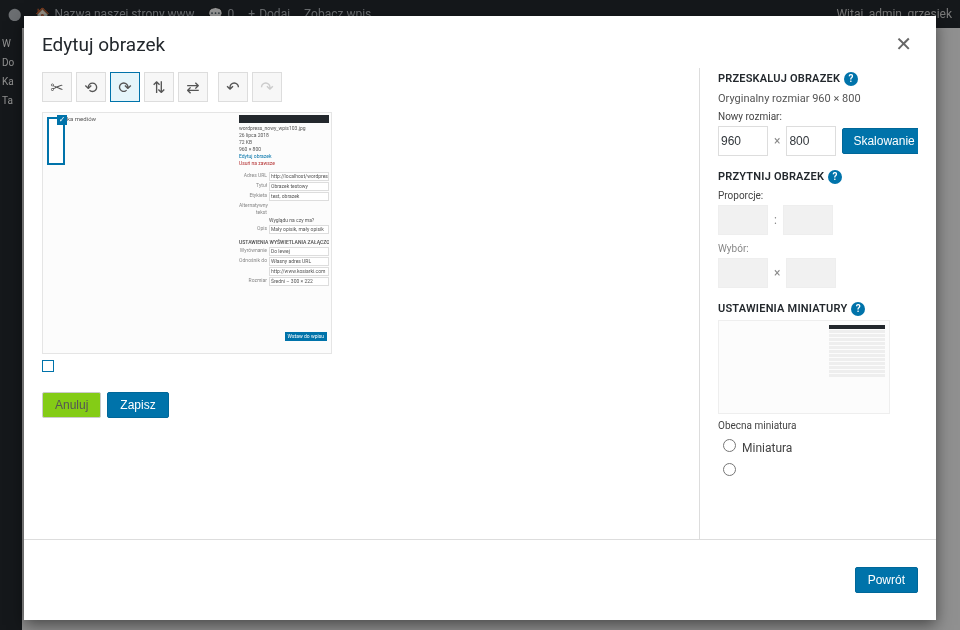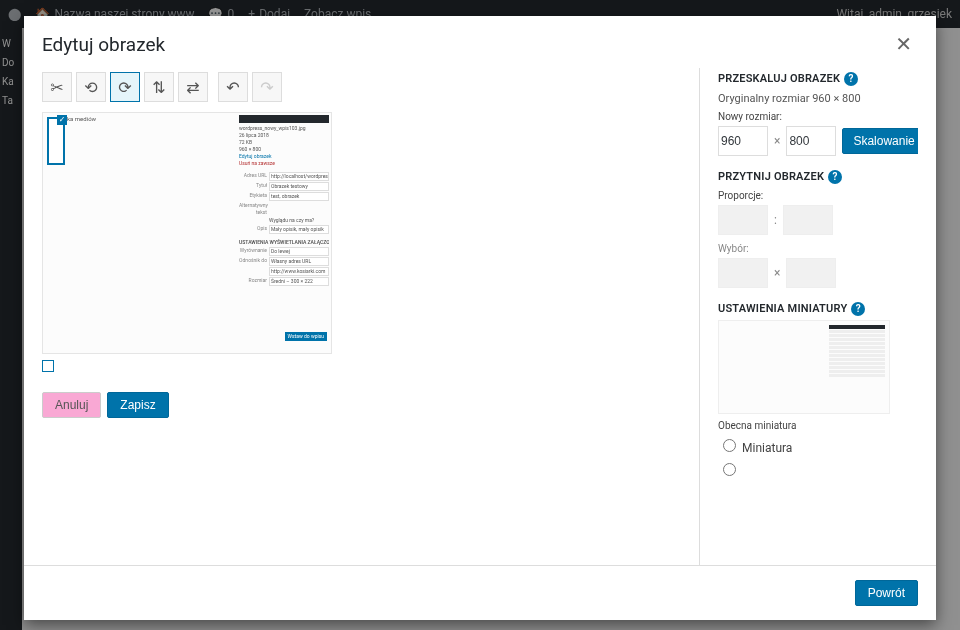--- a/index.html
+++ b/index.html
@@ -37,41 +37,41 @@
 .imgwrap .right-panel .row{display:flex;margin:1px 0;gap:2px}
 .imgwrap .right-panel .lbl{width:28px;text-align:right;color:#888}
 .imgwrap .right-panel .val{flex:1;background:#fff;border:1px solid #ddd;padding:0 1px;color:#555;white-space:nowrap;overflow:hidden}
 .imgwrap .right-panel .plain{flex:1;color:#555;white-space:nowrap;overflow:hidden}
 .imgwrap .right-panel .link{color:#b32d2e}
 .imgwrap .right-panel .bluelink{color:#0073aa}
 .imgwrap .right-panel .btnblue{background:#0073aa;color:#fff;padding:1px 3px;font-size:5px;position:absolute;bottom:2px;right:2px}
 .sizer{width:10px;height:10px;border:1px solid #0073aa;margin-top:6px;background:#fff}
 
 .actions{margin-top:20px;display:flex;gap:6px}
-.btn{border:1px solid #ccc;background:#f9a8d4;color:#555;padding:5px 12px;cursor:pointer;border-radius:2px;font-size:12px}
+.btn{border:1px solid #ccc;background:#84cc16;color:#555;padding:5px 12px;cursor:pointer;border-radius:2px;font-size:12px}
 .btn.primary{background:#0073aa;border-color:#006799;color:#fff}
 
 .side-col h3{font-size:11px;font-weight:600;color:#23282d;text-transform:uppercase;margin:14px 0 4px;letter-spacing:.2px}
 .side-col h3:first-child{margin-top:4px}
 .help-ic{display:inline-block;width:14px;height:14px;border-radius:50%;background:#0073aa;color:#fff;font-size:10px;text-align:center;line-height:14px;margin-left:4px;vertical-align:middle}
 .orig{font-size:11px;color:#555;margin:6px 0}
 .lblrow{font-size:10px;color:#444;margin:6px 0 4px}
 .dimrow{display:flex;align-items:center;gap:6px;margin-bottom:8px}
 .dimrow input{width:44px;height:26px;border:1px solid #ddd;text-align:left;font-size:12px;color:#32373c}
 .dimrow input[disabled]{background:#f1f1f1;color:#aaa}
 .times{color:#888}
 .crop-disabled input{background:#f1f1f1;border:1px solid #eee;color:#aaa}
 .thumbprev{width:170px;height:92px;border:1px solid #eee;margin:4px 0;position:relative;background:#fcfcfc}
 .thumbprev .mini-right{position:absolute;top:4px;right:4px;width:56px;height:82px;font-size:3px;color:#888;line-height:1.3}
 .thumbprev .mini-right .bar{height:4px;background:#23282d;margin-bottom:1px}
 .thumbprev .mini-right .r{height:3px;background:#eee;margin:1px 0}
 .radio-list label{display:block;font-size:12px;margin:5px 0;color:#444;cursor:pointer}
 .radio-list input{margin-right:6px;accent-color:#0073aa}
 
-.modal-footer{border-top:1px solid #ddd;padding:14px 18px;text-align:right}
+.modal-footer{border-top:1px solid #ddd;padding:27px 18px;text-align:right}
 </style>
 </head>
 <body>
 
 <div class="adminbar">
   <span class="ab-item">⬤</span>
   <span class="ab-item">🏠 <span>Nazwa naszej strony www</span></span>
   <span class="ab-item">💬 <span>0</span></span>
   <span class="ab-item">+ <span>Dodaj</span></span>
   <span class="ab-item">Zobacz wpis</span>

